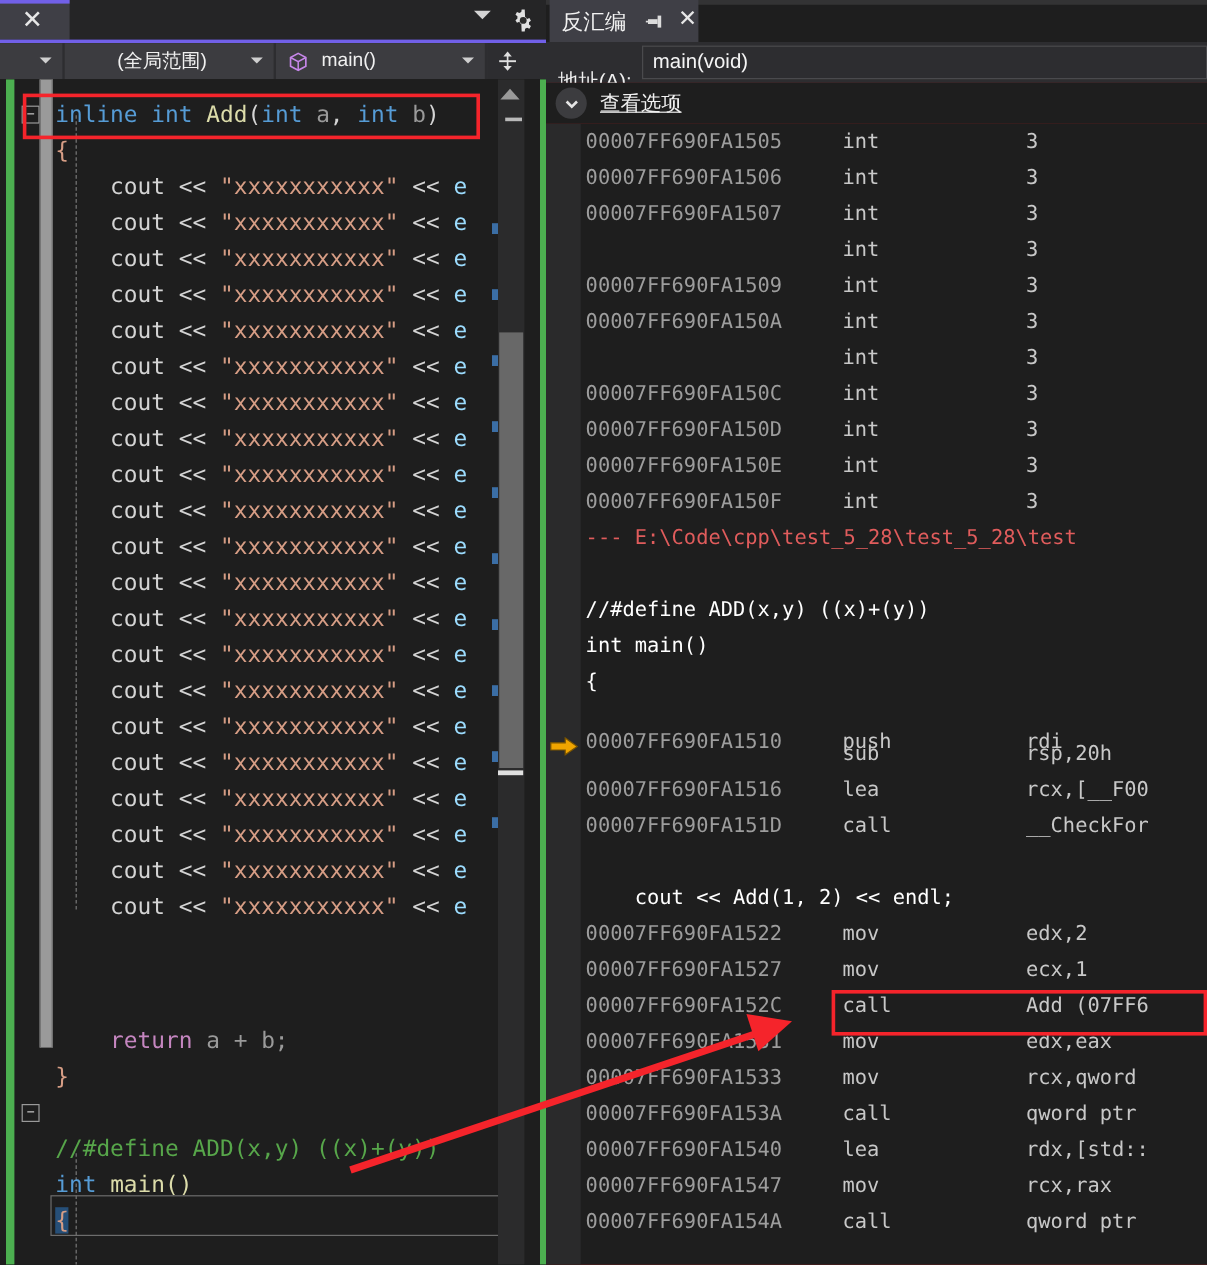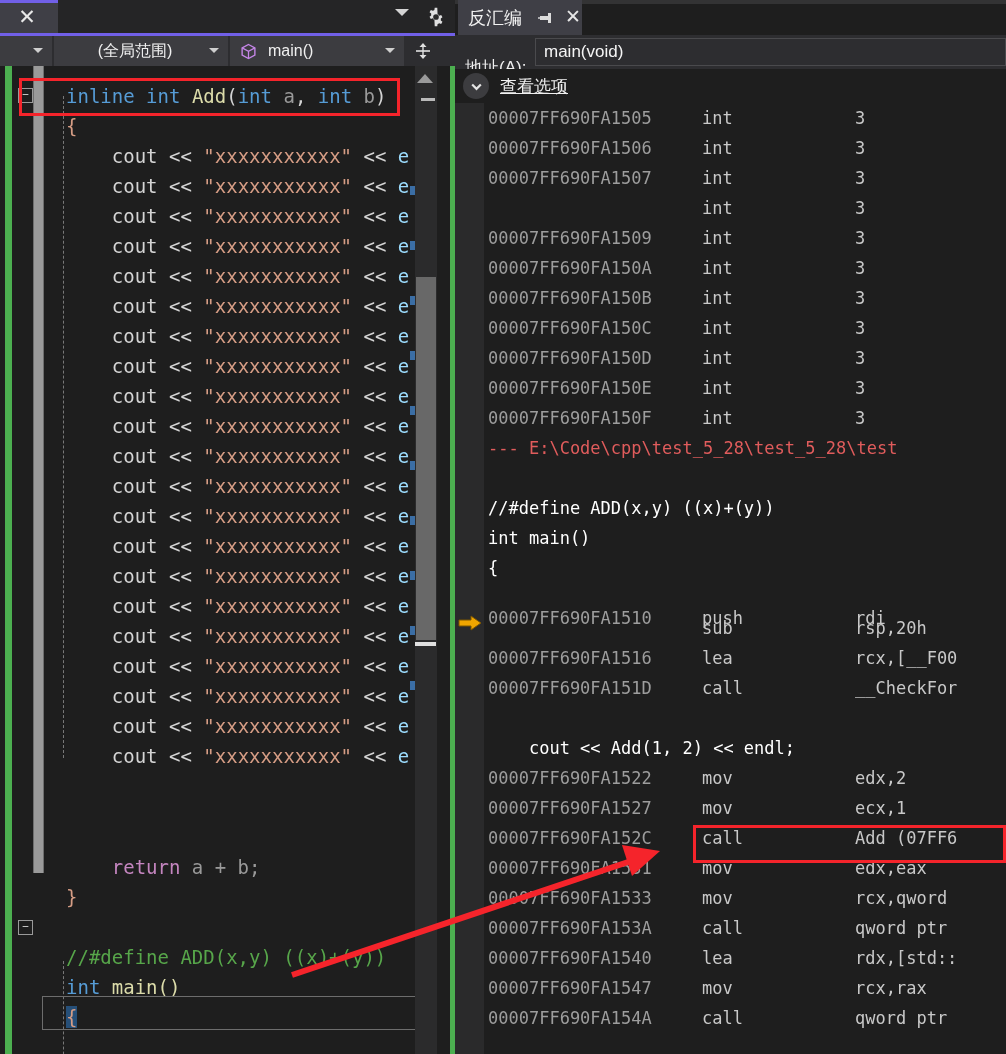--- a/index.html
+++ b/index.html
@@ -35,21 +35,21 @@
   .combo.c3 .combo-text{padding-left:6px;}
   .cube-ico{width:17px;height:17px;margin-left:10px;margin-right:5px;flex:0 0 auto;}
   .split-btn{width:34px;height:30px;background:#2d2d30;display:flex;align-items:center;justify-content:center;}
 
   .editor{position:absolute;left:0;top:66px;width:455px;bottom:0;background:#1e1e1e;overflow:hidden;}
   .chgbar{position:absolute;left:5px;top:0;width:7px;bottom:0;background:#4caf50;}
   .sel-bar{position:absolute;left:33px;width:9px;background:#9a9a9a;border-left:1px solid #6e6e6e;border-right:1px solid #6e6e6e;}
 
   .code{position:absolute;left:0;top:0;right:0;bottom:0;
     font-family:"DejaVu Sans Mono","Liberation Mono",monospace;font-size:19px;line-height:30px;white-space:pre;}
-  .ln{position:absolute;left:46px;height:30px;white-space:pre;margin-left:20px;}
+  .ln{position:absolute;left:46px;height:30px;white-space:pre;}
   .kw{color:#569cd6;}
   .fn{color:#dcdcaa;}
   .id{color:#9cdcfe;}
   .pl{color:#d4d4d4;}
   .str{color:#d69d85;}
   .cmt{color:#57a64a;}
   .ctl{color:#c586c0;}
   .var{color:#9a9a9a;}
   .punc{color:#d4d4d4;}
 
@@ -239,21 +239,21 @@
 
     <div class="disasm">
       <div class="d-gutter"></div>
       <div id="disasm-lines">
           <div class="d-line" style="top: 0px;"><span class="d-addr">00007FF690FA1505</span><span class="d-mn">int</span><span class="d-op">3</span></div>
           <div class="d-line" style="top: 30px;"><span class="d-addr">00007FF690FA1506</span><span class="d-mn">int</span><span class="d-op">3</span></div>
           <div class="d-line" style="top: 60px;"><span class="d-addr">00007FF690FA1507</span><span class="d-mn">int</span><span class="d-op">3</span></div>
           <div class="d-line" style="top: 90px;"><span class="d-mn">int</span><span class="d-op">3</span></div>
           <div class="d-line" style="top: 120px;"><span class="d-addr">00007FF690FA1509</span><span class="d-mn">int</span><span class="d-op">3</span></div>
           <div class="d-line" style="top: 150px;"><span class="d-addr">00007FF690FA150A</span><span class="d-mn">int</span><span class="d-op">3</span></div>
-          <div class="d-line" style="top: 180px;"><span class="d-addr">00007FF690FA150B</span><span class="d-mn">int</span><span class="d-op">3</span></div>
+          <div class="d-line" style="top: 180px;"><span class="d-mn">int</span><span class="d-op">3</span></div>
           <div class="d-line" style="top: 210px;"><span class="d-addr">00007FF690FA150C</span><span class="d-mn">int</span><span class="d-op">3</span></div>
           <div class="d-line" style="top: 240px;"><span class="d-addr">00007FF690FA150D</span><span class="d-mn">int</span><span class="d-op">3</span></div>
           <div class="d-line" style="top: 270px; padding-left: 27px;"><span class="d-addr">00007FF690FA150E</span><span class="d-mn">int</span><span class="d-op">3</span></div>
           <div class="d-line" style="top: 300px;"><span class="d-addr">00007FF690FA150F</span><span class="d-mn">int</span><span class="d-op">3</span></div>
           <div class="d-line" style="top: 330px;"><span class="d-path">--- E:\Code\cpp\test_5_28\test_5_28\test</span></div>
           <div class="d-line" style="top: 360px;"></div>
           <div class="d-line" style="top: 390px;"><span class="d-src">//#define ADD(x,y) ((x)+(y))</span></div>
           <div class="d-line" style="top: 420px;"><span class="d-src">int main()</span></div>
           <div class="d-line" style="top: 450px;"><span class="d-src">{</span></div>
           <div class="d-line" style="top: 500px;"><span class="d-addr">00007FF690FA1510</span><span class="d-mn">push</span><span class="d-op">rdi</span><span class="arrow-mark"><svg width="24" height="16" viewBox="0 0 24 16">

